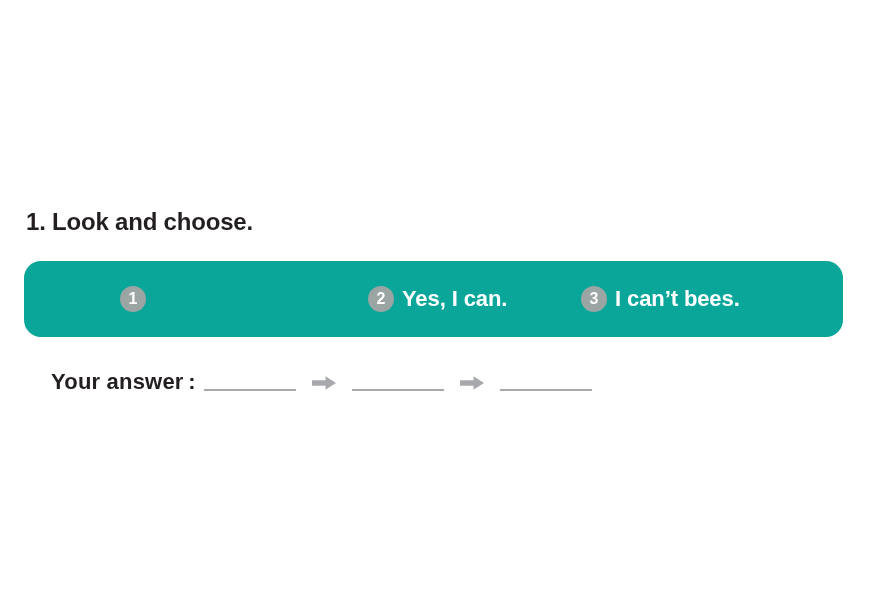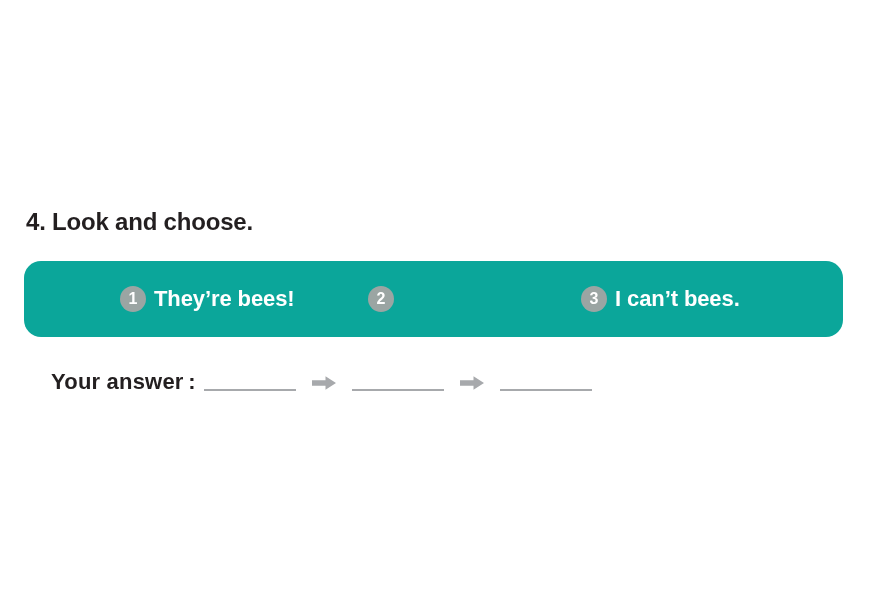--- a/index.html
+++ b/index.html
@@ -126,31 +126,31 @@
     position: relative;
     top: 1px;
   }
   .answer-arrow svg { display: block; }
 </style>
 </head>
 <body>
 
 <div id="worksheet">
 
-  <div class="exercise-heading">4. Look and choose.</div>
+  <div class="exercise-heading">1. Look and choose.</div>
 
   <div class="options-banner">
 
     <div class="option option-1">
       <span class="option-badge">1</span>
-      <span class="option-text">They’re bees!</span>
     </div>
 
     <div class="option option-2">
       <span class="option-badge">2</span>
+      <span class="option-text">Yes, I can.</span>
     </div>
 
     <div class="option option-3">
       <span class="option-badge">3</span>
       <span class="option-text">I can’t bees.</span>
     </div>
 
   </div>
 
   <div class="answer-row">

